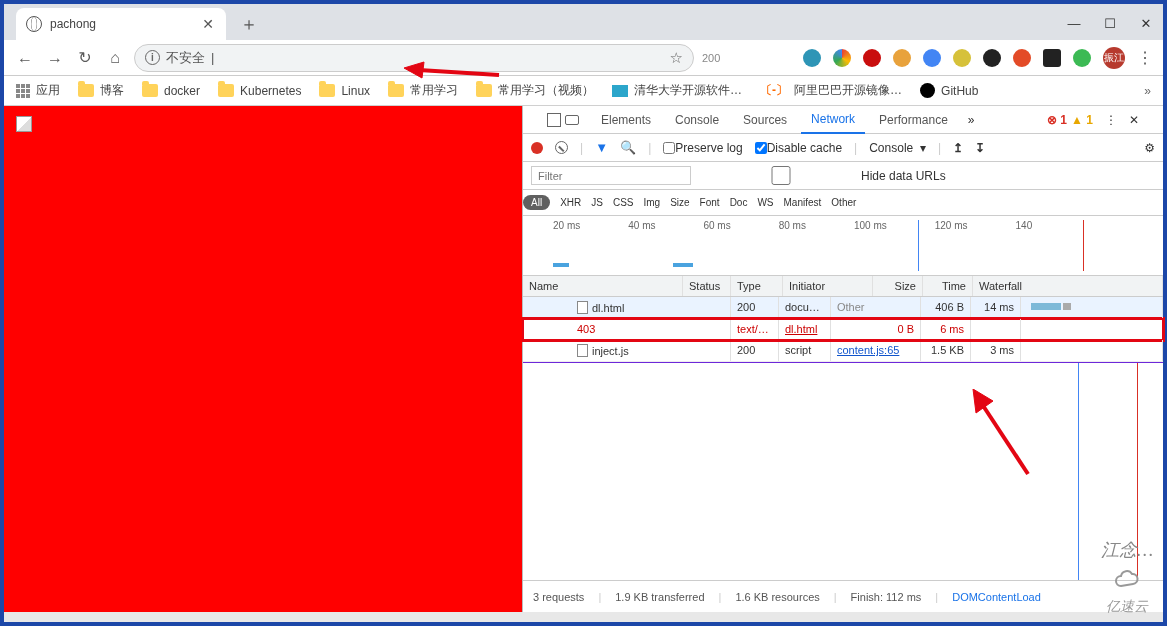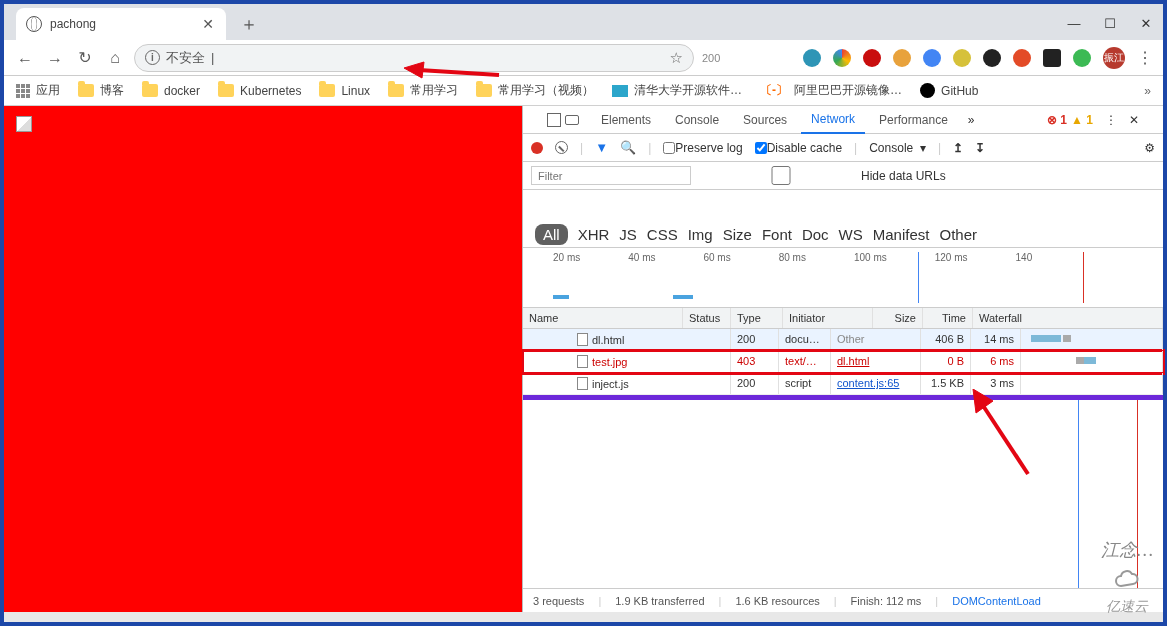--- a/index.html
+++ b/index.html
@@ -51,44 +51,44 @@
 .warn { color: #e8a700; font-weight: bold; }
 .dt-toolbar { height: 28px; display: flex; align-items: center; padding: 0 8px; gap: 12px; border-bottom: 1px solid #ccc; }
 .rec { width: 12px; height: 12px; border-radius: 50%; background: #d93025; }
 .noentry { width: 13px; height: 13px; border: 1.5px solid #666; border-radius: 50%; position: relative; }
 .noentry::after { content: ""; position: absolute; left: 2px; right: 2px; top: 50%; height: 1.5px; background: #666; transform: rotate(45deg); }
 .funnel { color: #1a73e8; font-size: 13px; }
 .chk { display: flex; align-items: center; gap: 0; }
 .chk input { width: 12px; height: 12px; }
 .dt-filter { height: 28px; display: flex; align-items: center; padding: 0 8px; gap: 10px; border-bottom: 1px solid #ccc; }
 .dt-filter input { border: 1px solid #ccc; height: 19px; padding: 0 6px; width: 160px; font-size: 11px; }
-.dt-types { height: 26px; display: flex; align-items: center; padding: 0 12px; gap: 10px; border-bottom: 1px solid #ccc; font-size: 15px; margin-top: 32px; }
+.dt-types { height: 26px; display: flex; align-items: center; padding: 0 0; gap: 10px; border-bottom: 1px solid #ccc; font-size: 10px; }
 .dt-types .pill { background: #606060; color: #fff; border-radius: 8px; padding: 2px 8px; }
 .timeline { height: 60px; border-bottom: 1px solid #ccc; position: relative; }
 .tl-labels { display: flex; font-size: 10px; color: #666; padding: 4px 0 0 30px; gap: 48px; }
 .tl-mark { position: absolute; bottom: 8px; left: 30px; width: 16px; height: 4px; background: #4aa3df; }
 .tl-mark2 { position: absolute; bottom: 8px; left: 150px; width: 20px; height: 4px; background: #4aa3df; }
 
-.net-table { flex: 0 0 auto; border-bottom: 5px solid #6d28d9; }
+.net-table { flex: 0 0 auto; border-bottom: 1px solid #6d28d9; }
 .net-head, .net-row { display: grid; grid-template-columns: 160px 48px 52px 90px 50px 50px 1fr; font-size: 11px; }
 .net-head { background: #f1f3f4; border-bottom: 1px solid #ccc; }
 .net-head > div, .net-row > div { padding: 4px 6px; border-right: 1px solid #e0e0e0; overflow: hidden; white-space: nowrap; text-overflow: ellipsis; }
 .net-row { border-bottom: 1px solid #eee; padding-left: 48px; }
 .net-row.hl { background: #eaf3ff; }
 .net-row.red-box { outline: 3px solid #e30613; outline-offset: -1px; color: #c00; }
 .net-row .initiator.link { text-decoration: underline; color: #15c; }
 .net-row.red-box .initiator.link { color: #c00; }
 .net-row .wf { position: relative; }
 .wfbar { position: absolute; top: 6px; height: 7px; background: #7db9d8; }
 .wfbar.short { left: 50px; width: 18px; }
 .wfbar.gray { background: #aaa; left: 42px; width: 8px; }
 .docicn { display: inline-block; width: 11px; height: 13px; border: 1px solid #888; margin-right: 4px; vertical-align: -2px; background: #fff; }
 
 .net-empty { flex: 1; background: #fff; position: relative; }
-.dt-status { height: 24px; border-top: 1px solid #ccc; display: flex; align-items: center; padding: 0 10px; gap: 14px; font-size: 11px; color: #555; }
+.dt-status { height: 32px; border-top: 1px solid #ccc; display: flex; align-items: center; padding: 0 10px; gap: 14px; font-size: 11px; color: #555; }
 .dt-status .dom { color: #1a73e8; }
 
 
 .arrow-1 { position: absolute; top: 56px; left: 400px; z-index: 20; }
 .arrow-2 { position: absolute; top: 385px; right: 125px; z-index: 20; }
 svg.arr line, svg.arr polygon { stroke: #e30613; fill: #e30613; }
 
 
 .watermark { position: absolute; right: 10px; bottom: 6px; display: flex; align-items: center; gap: 6px; font-size: 14px; color: #999; font-style: italic; z-index: 30; flex-direction: column; }
 .wm-sig { font-family: "KaiTi", cursive; font-size: 18px; color: #888; font-style: italic; }
@@ -298,21 +298,20 @@
           <div class="initiator" style="color:#888">Other</div>
           <div style="text-align:right">406 B</div>
           <div style="text-align:right">14 ms</div>
           <div class="wf">
               <span class="wfbar gray"></span>
               <span class="wfbar" style="left:10px;width:30px"></span>
             </div>
         </div>
 
         <div class="net-row red-box">
-          <div><span class="docicn"></span><span>test.jpg</span></div>
           <div>403</div>
           <div>text/…</div>
           <div class="initiator link">dl.html</div>
           <div style="text-align:right">0 B</div>
           <div style="text-align:right">6 ms</div>
           <div class="wf">
               <span class="wfbar gray" style="left:55px"></span>
               <span class="wfbar short" style="left:63px;width:12px"></span>
             </div>
         </div>

